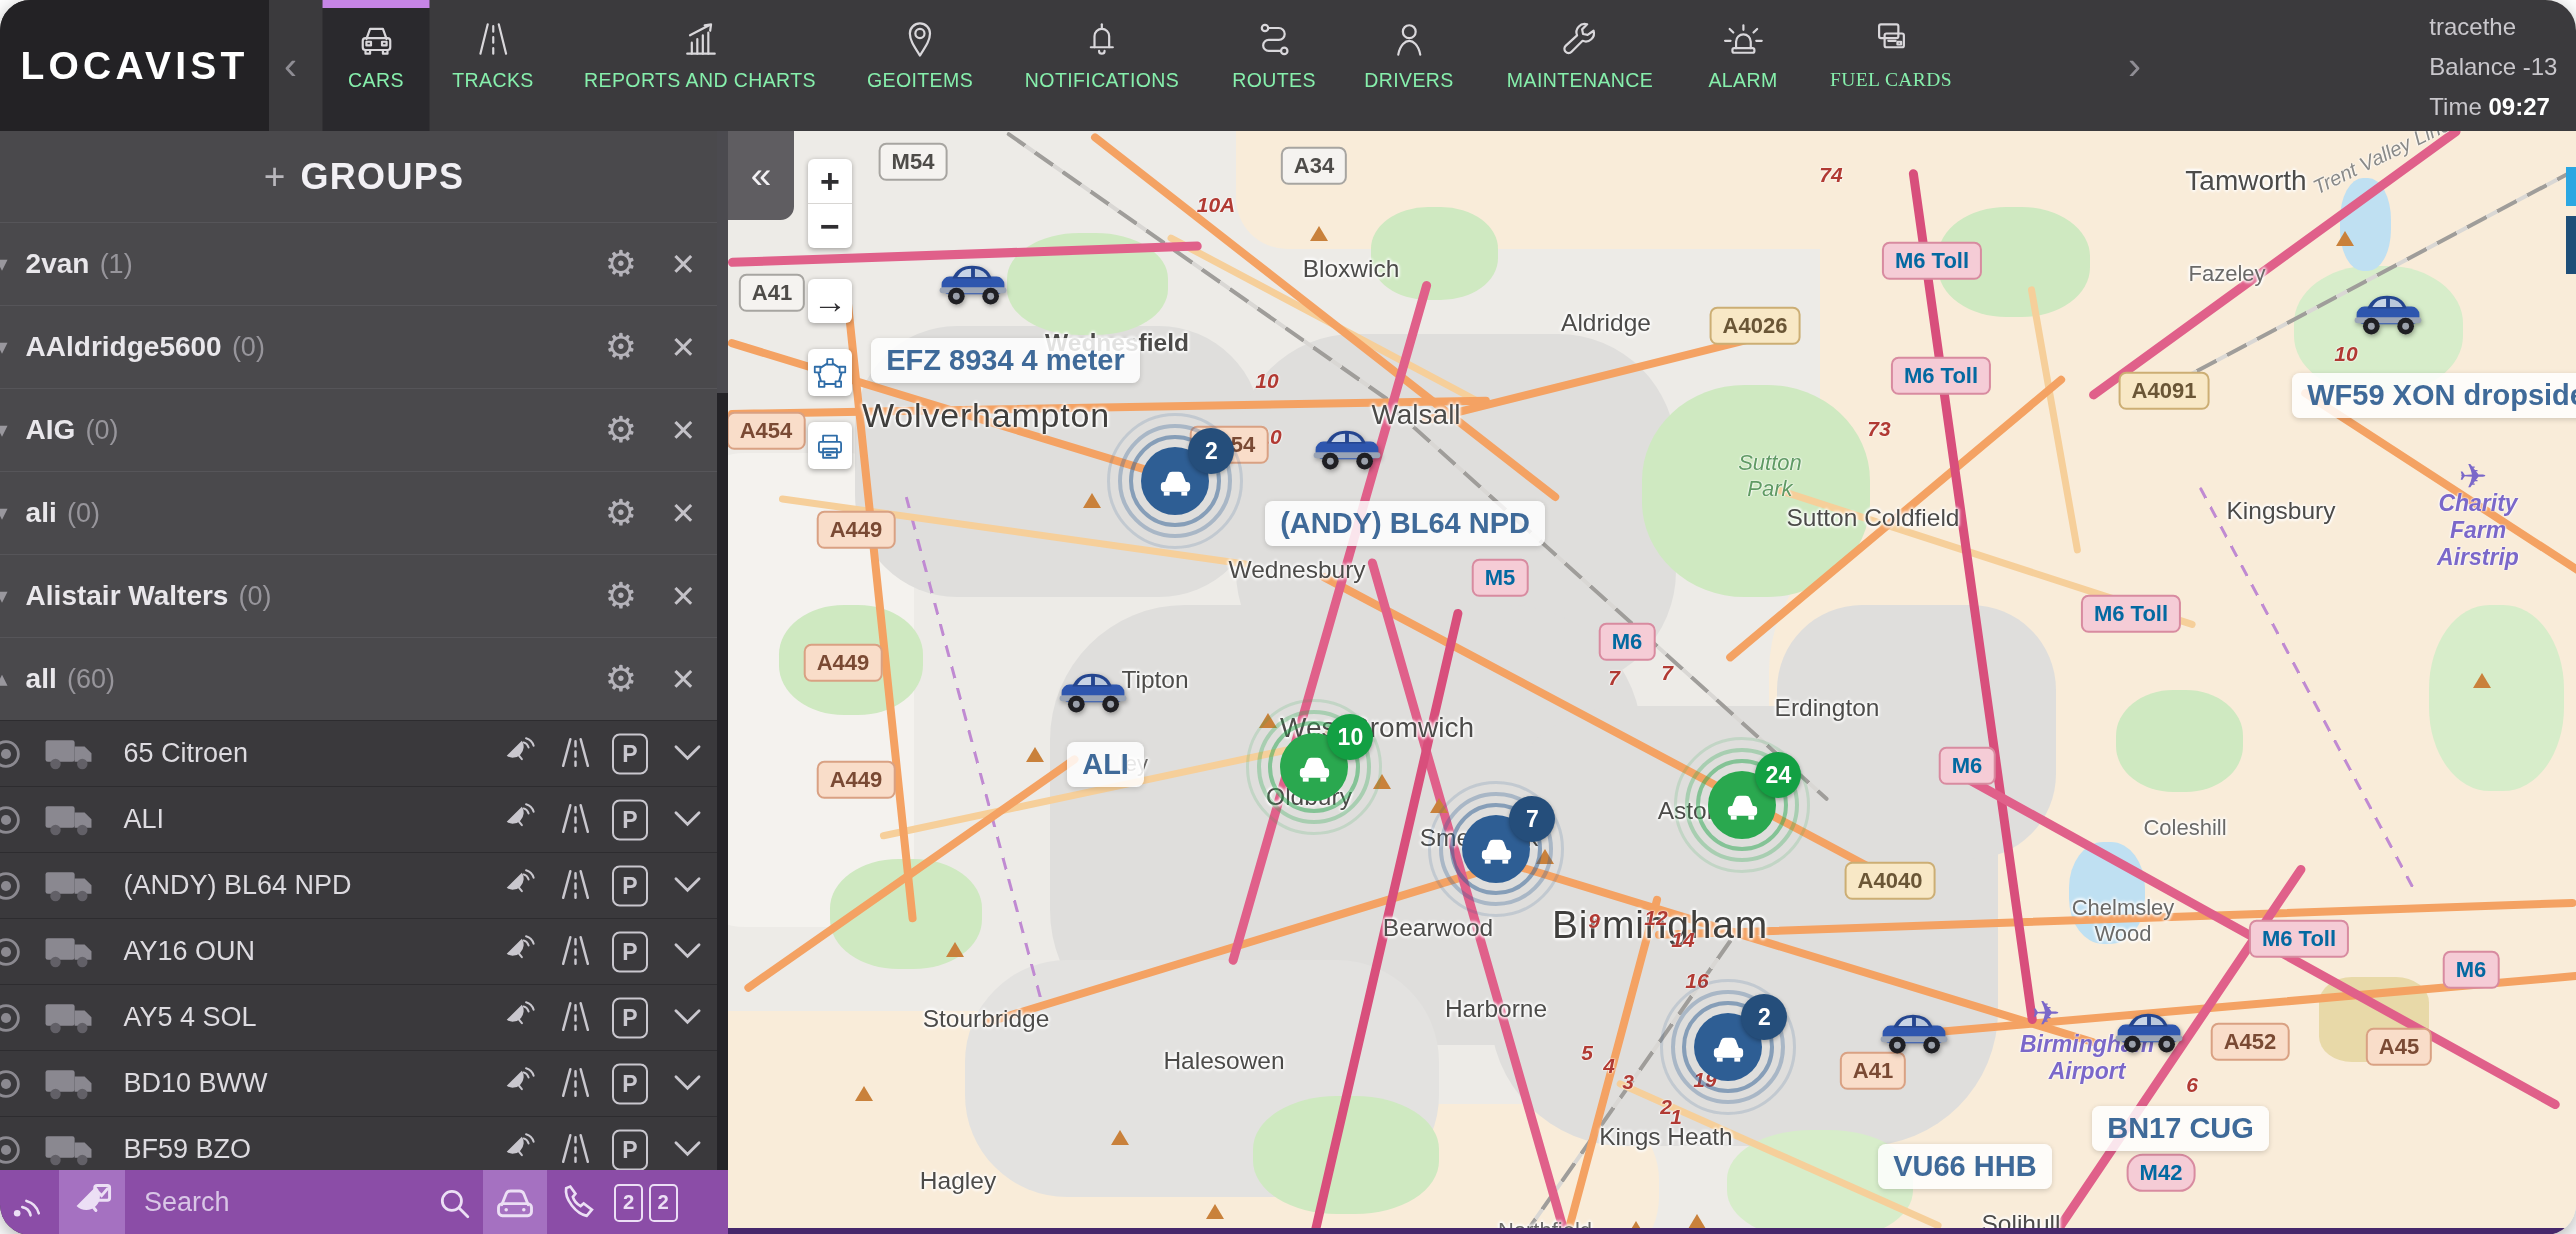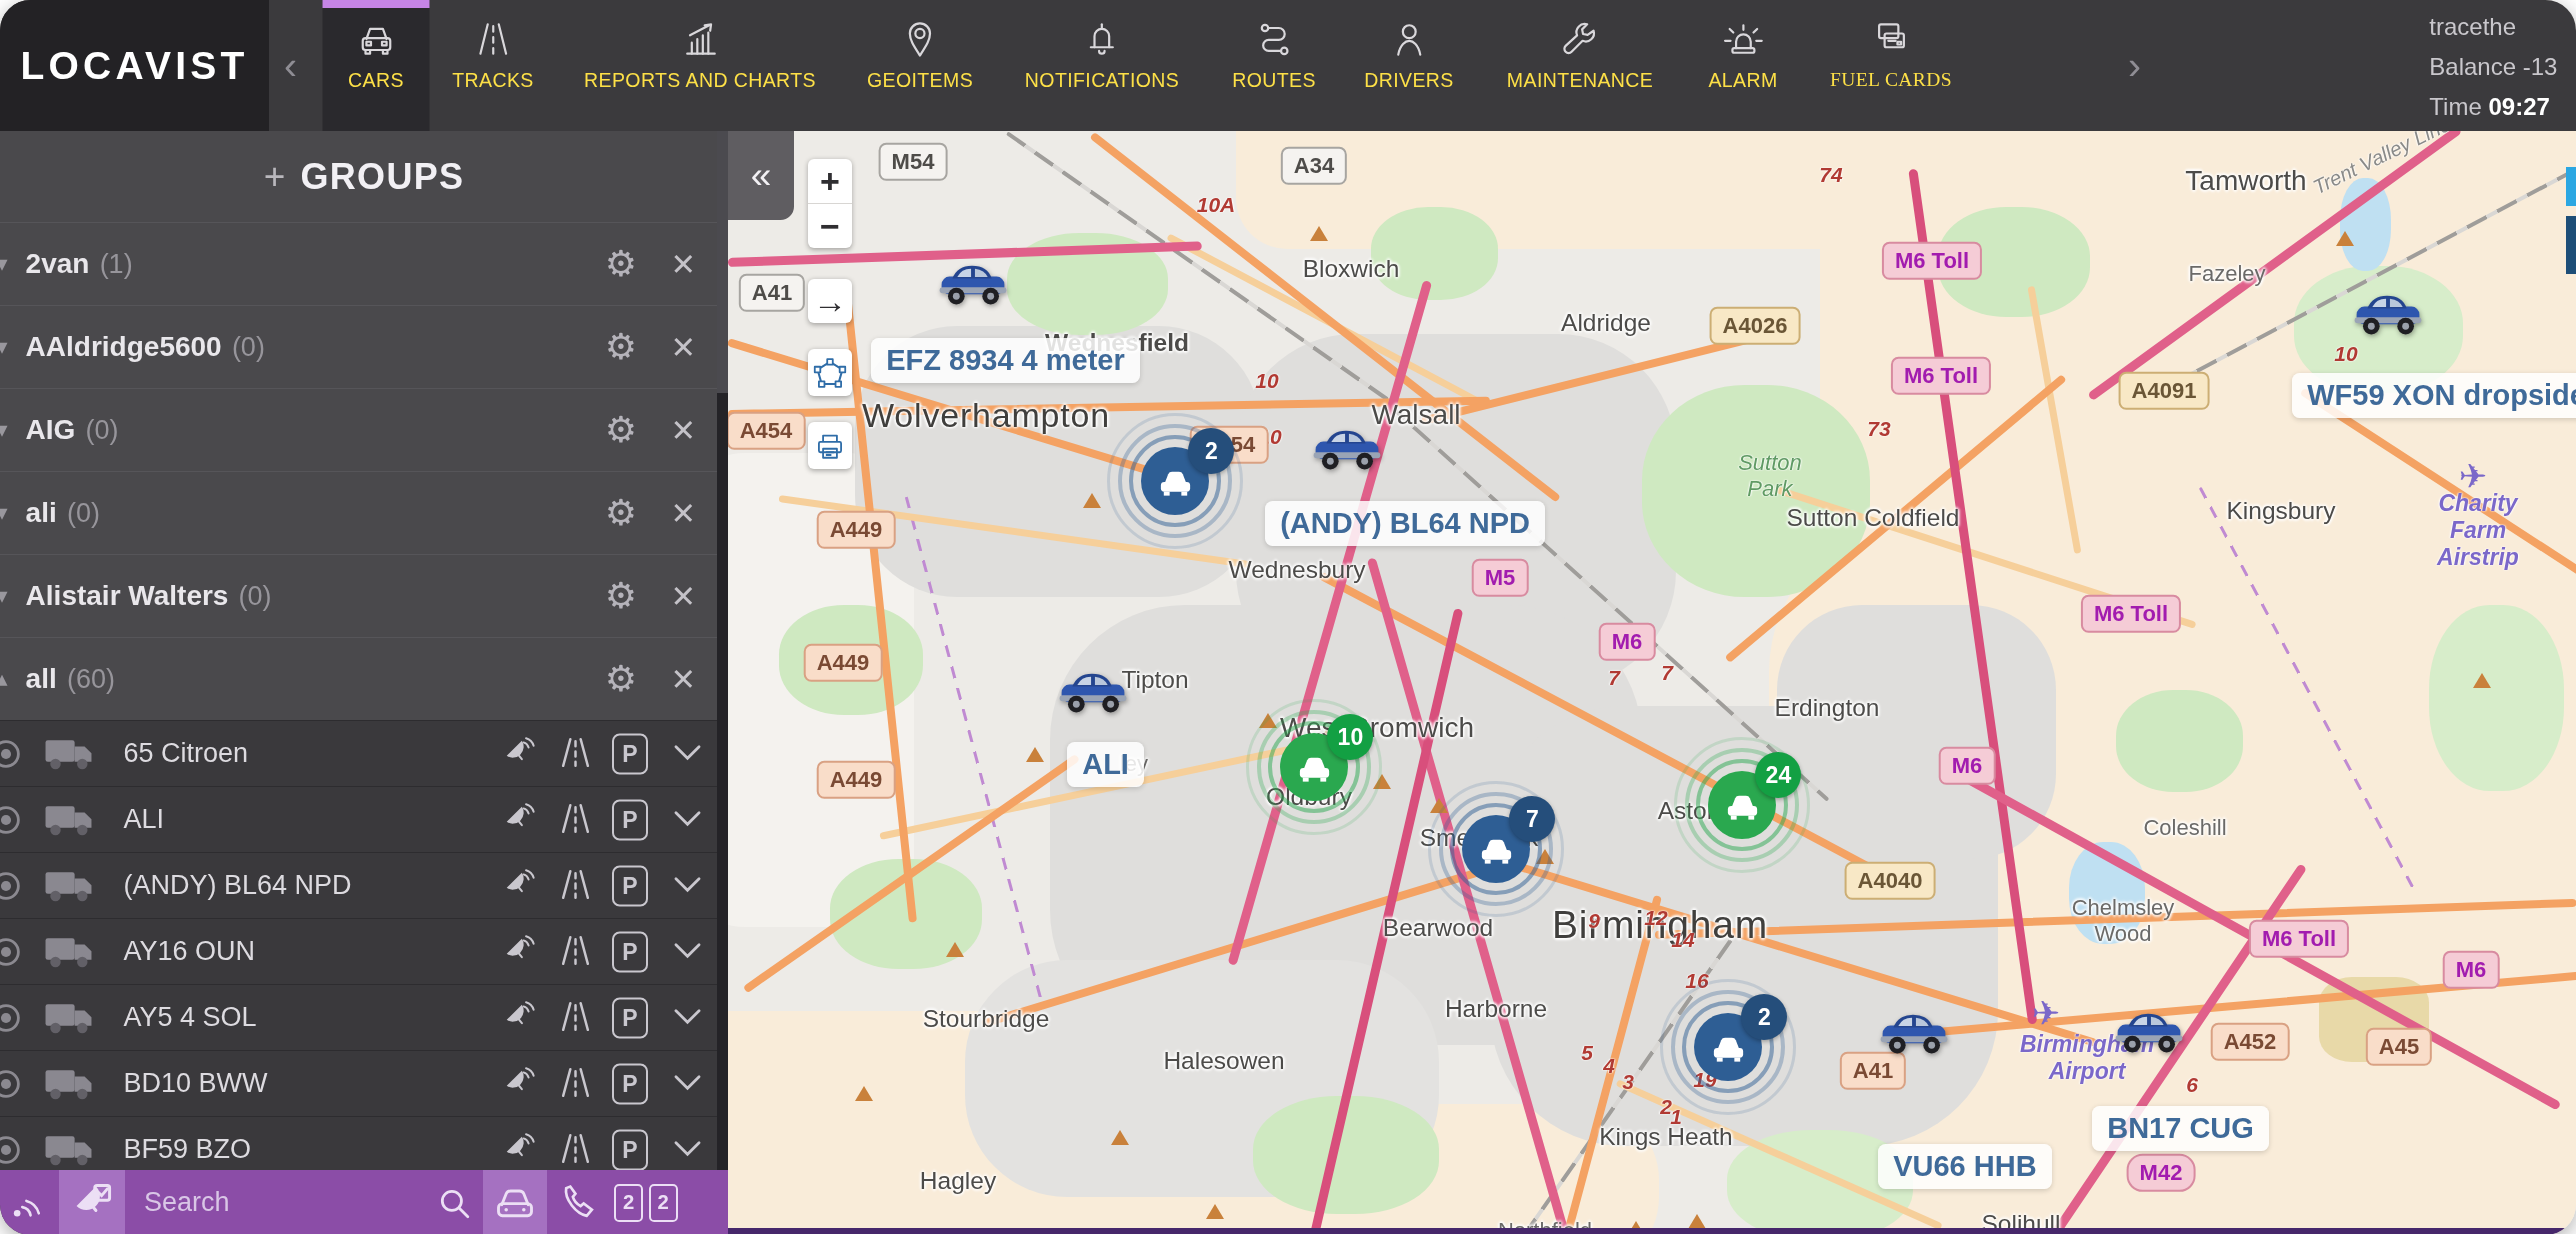--- a/index.html
+++ b/index.html
@@ -5,21 +5,21 @@
   html,body{margin:0;padding:0;background:#fff;}
   .screen{position:relative;width:2576px;height:1235px;border-radius:30.5px;overflow:hidden;
           background:#edebe7;font-family:"Liberation Sans",sans-serif;box-shadow:0 5.1px 20.3px rgba(0,0,0,.3);}
   
   .nav{position:absolute;left:0;top:0;width:100%;height:131px;background:#3b3a3d;z-index:40;}
   .brand{position:absolute;left:0;top:0;width:269px;height:131px;background:#232225;display:flex;align-items:center;justify-content:center;}
   .brand span{color:#fff;font-size:39px;font-weight:bold;letter-spacing:4.2px;}
   .nav-chev{position:absolute;top:0;height:131px;display:flex;align-items:center;color:#8f8d94;font-size:39px;}
   .nav-tab{position:absolute;top:0;height:131px;display:flex;flex-direction:column;align-items:center;padding-top:17px;transform:translateX(-50%);box-sizing:border-box;cursor:pointer;}
   .nav-tab svg{width:44px;height:44px;stroke:#d9d7db;fill:none;stroke-width:2.4;stroke-linecap:round;stroke-linejoin:round;}
-  .nav-tab .lbl{margin-top:7.6px;font-size:19.5px;color:#fde047;letter-spacing:0.4px;white-space:nowrap;}
+  .nav-tab .lbl{margin-top:7.6px;font-size:19.5px;color:#86efac;letter-spacing:0.4px;white-space:nowrap;}
   .nav-tab.active{background:#2a292d;width:107px;}
   .nav-tab.active::before{content:"";position:absolute;top:0;left:0;right:0;height:7.6px;background:#c685e6;}
   .account{position:absolute;right:18.6px;top:6.8px;text-align:left;color:#c9c7cc;font-size:24px;line-height:40px;}
   .account .tv{color:#fff;font-weight:bold;}
   
   .sidebar{position:absolute;left:0;top:131px;width:728px;bottom:0;background:#3a393c;z-index:30;overflow:hidden;}
   .groups-header{height:91px;background:#4a494c;display:flex;align-items:center;justify-content:center;gap:15.2px;}
   .groups-header .plus{color:#b9b7bc;font-size:37px;font-weight:300;}
   .groups-header .gh{color:#f2f0f4;font-size:36px;font-weight:bold;letter-spacing:1.3px;}
   .grow{height:82px;background:#4a494c;border-top:0.8px solid #565559;display:flex;align-items:center;position:relative;cursor:pointer;}
@@ -64,21 +64,21 @@
         text-shadow:1.7px 0 2.5px #fff,-1.7px 0 2.5px #fff,0 1.7px 2.5px #fff,0 -1.7px 2.5px #fff;}
   .town-big{font-size:39px;color:#403f3d;letter-spacing:0.8px;}
   .town-med{font-size:28px;}
   .town-sm{font-size:22px;color:#6b6a68;}
   .jnum{position:absolute;transform:translate(-50%,-50%);color:#b13a33;font-size:21px;font-style:italic;font-weight:bold;
         text-shadow:0.8px 0 1.7px #fff,-0.8px 0 1.7px #fff;}
   .badge{position:absolute;transform:translate(-50%,-50%);font-size:22px;font-weight:bold;padding:4.2px 11px;border-radius:7.6px;border:2.5px solid;white-space:nowrap;}
   .b-white{background:#f5f3f0;border-color:#a7a5a1;color:#4e4c49;}
   .b-cream{background:#f8e8c6;border-color:#ccae74;color:#6a5636;}
   .b-salmon{background:#f9ddc9;border-color:#d9a183;color:#7a4a34;}
-  .b-pink{background:#f5ccd6;border-color:#d88ba0;color:#a21caf;}
+  .b-pink{background:#f5ccd6;border-color:#d88ba0;color:#0369a1;}
   .chip{position:absolute;background:rgba(255,255,255,.84);border-radius:7.6px;padding:6px 15.2px;color:#3f6a99;font-size:29px;font-weight:bold;
         box-shadow:0 1.7px 5.1px rgba(0,0,0,.15);white-space:nowrap;cursor:pointer;}
   .carmk{position:absolute;transform:translate(-50%,-50%);cursor:pointer;}
   .carmk svg{width:71px;height:51px;filter:drop-shadow(1.7px 2.5px 2.5px rgba(0,0,0,.35));}
   .cluster{position:absolute;width:68px;height:68px;transform:translate(-50%,-50%);cursor:pointer;}
   .cl-core{position:absolute;inset:0;border-radius:50%;display:flex;align-items:center;justify-content:center;}
   .cl-core svg{width:39px;height:34px;}
   .cl-blue .cl-core{background:#2e5e94;}
   .cl-green .cl-core{background:#2aa84f;}
   .ring{position:absolute;border-radius:50%;border-style:solid;}

